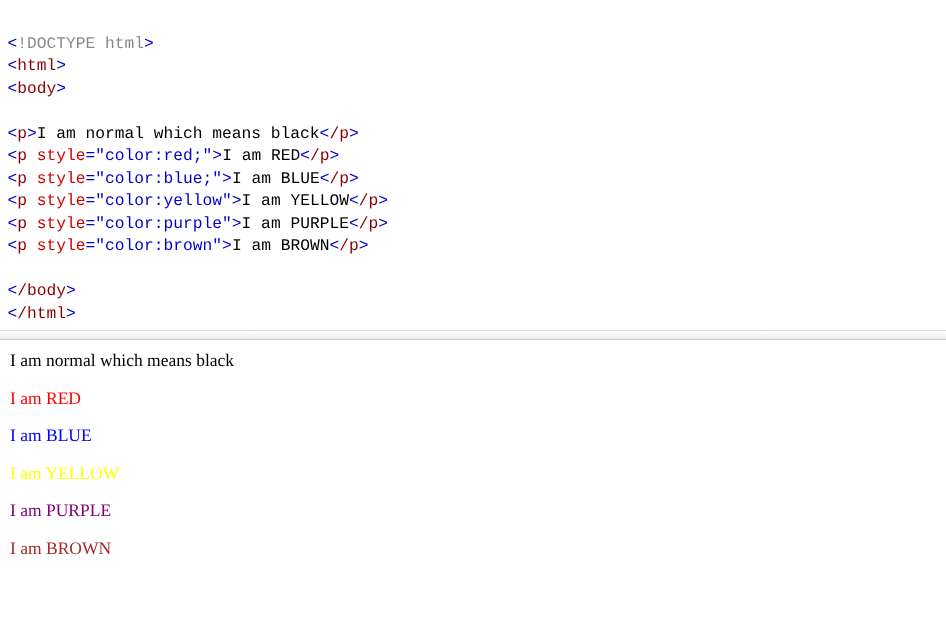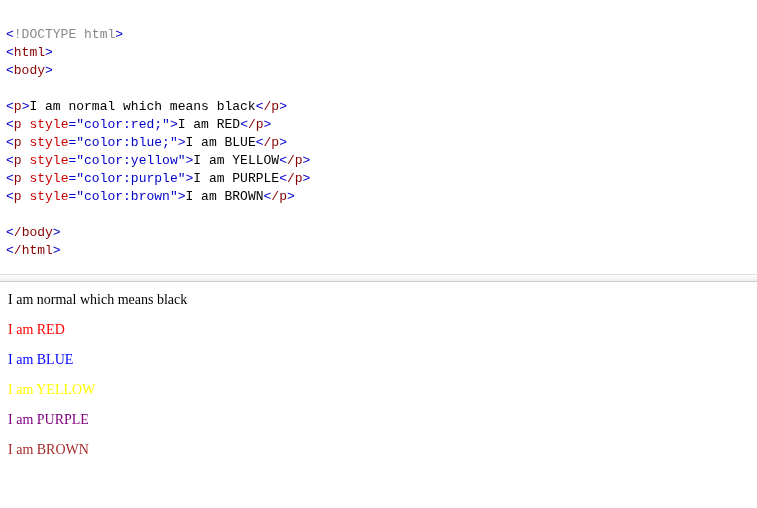--- a/index.html
+++ b/index.html
@@ -4,21 +4,21 @@
 <style>
   body {
     margin: 0;
     padding: 0;
     font-family: "Times New Roman", serif;
     font-size: 14px;
     background: #fff;
     color: #000;
   }
   .code-pane {
-    padding: 8px 6px 14px 6px;
+    padding: 8px 6px 4px 6px;
     font-family: Consolas, "Courier New", monospace;
     font-size: 13px;
     line-height: 18px;
     white-space: pre;
     border: 1px solid #ddd;
     border-left: none;
     border-right: none;
     border-top: none;
     background: #fff;
   }

